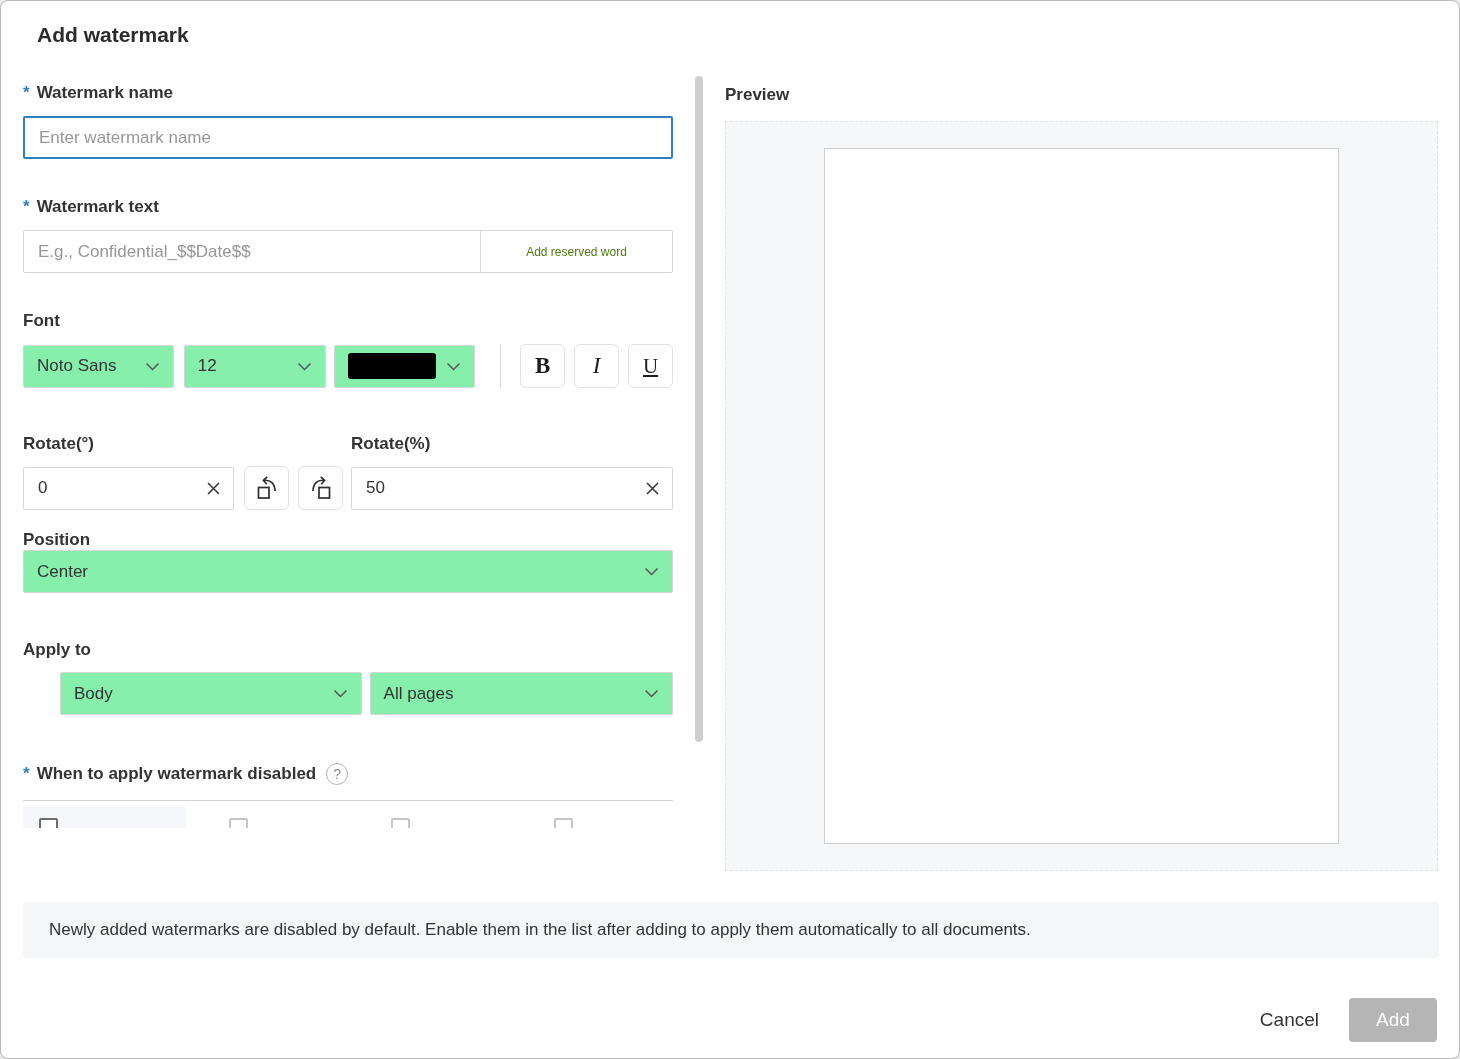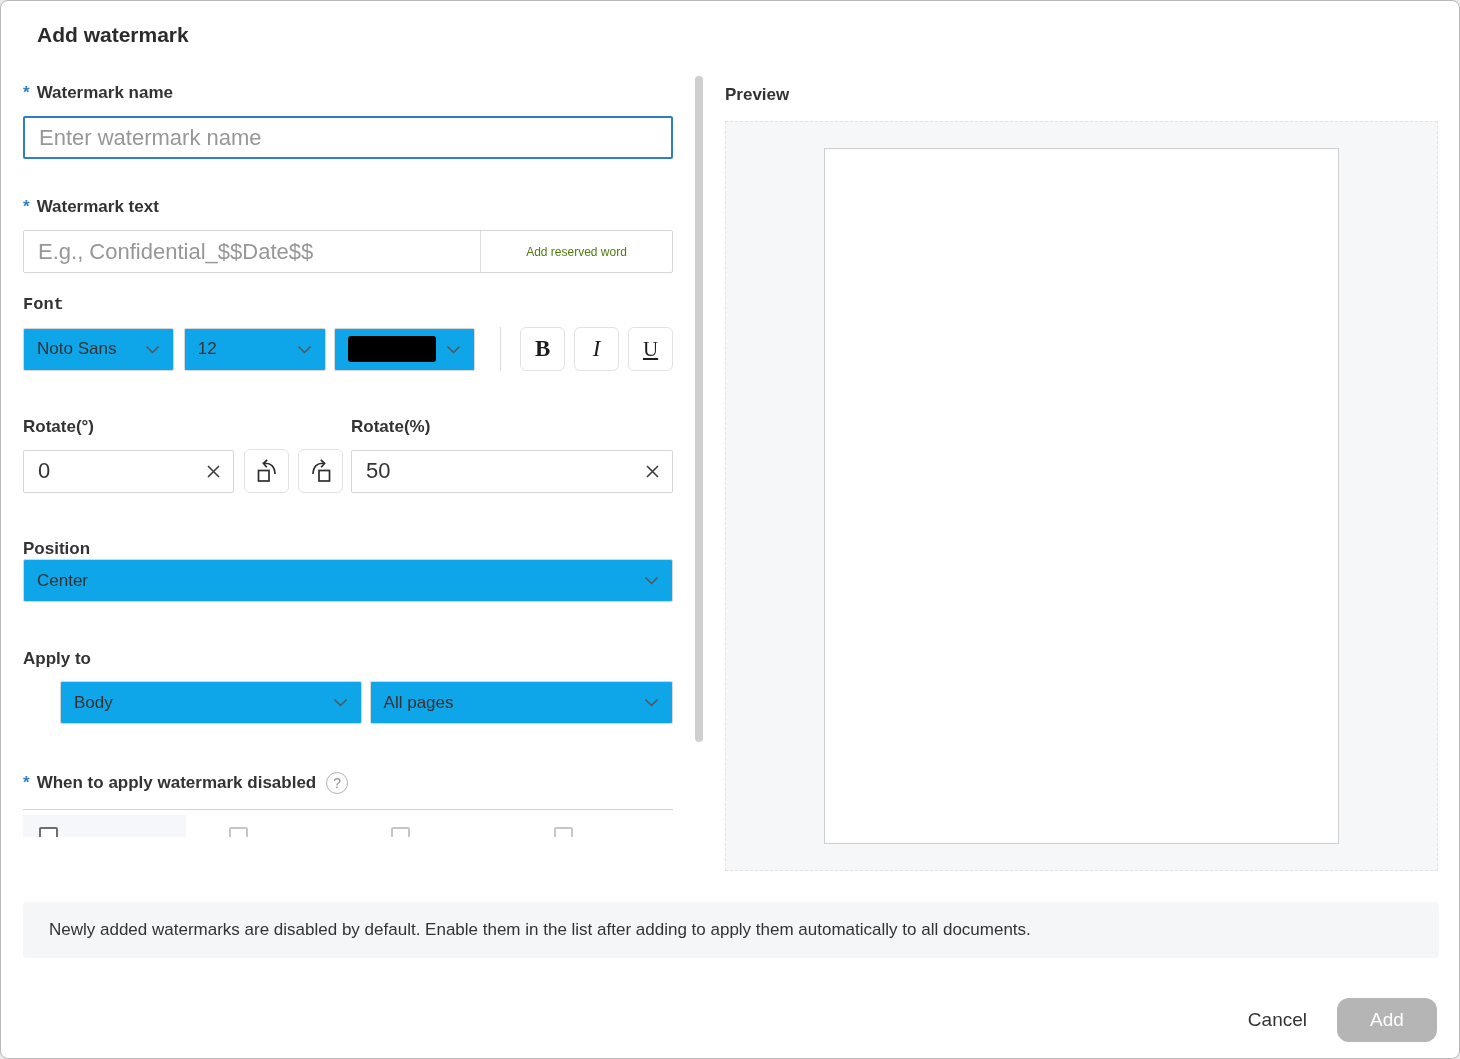--- a/index.html
+++ b/index.html
@@ -18,43 +18,43 @@
 
   
   .form-col{ position:absolute; left:22px; top:70px; width:650px; height:812px; overflow:hidden; }
 
   .field-label{ display:flex; align-items:center; font-size:17px; font-weight:700; color:#333; }
   .asterisk{ color:#2e7fc0; margin-right:7px; font-weight:700; }
 
   .lbl-1{ margin-top:12px; }
   .text-input{
     width:100%; height:43px; border:1px solid #d6d6d6; border-radius:2px;
-    font-size:22px; color:#333; padding:0 14px; outline:none; background:#fff;
+    font-size:17px; color:#333; padding:0 14px; outline:none; background:#fff;
     font-family:"Liberation Sans", sans-serif;
   }
   .text-input::placeholder{ color:#979797; }
   .name-input{ margin-top:13px; border:2px solid #2e7fc0; }
 
   .lbl-2{ margin-top:38px; }
   .wm-text-group{
     margin-top:13px; display:flex; align-items:stretch; height:43px;
     border:1px solid #d6d6d6; border-radius:2px; background:#fff;
   }
   .wm-text-group input{ flex:1; border:none; height:100%; }
   .vdiv{ width:1px; background:#dcdcdc; }
   .reserved-btn{
     width:191px; display:flex; align-items:center; justify-content:center;
     color:#4d7c0f; font-size:12px; cursor:pointer; background:none; border:none;
     font-family:"Liberation Sans", sans-serif;
   }
 
-  .lbl-font{ margin-top:22px;font-family:Liberation Mono, monospace; }
+  .lbl-font{ margin-top:38px; }
   .font-row{ margin-top:13px; display:flex; align-items:center; }
   .select{
-    border:1px solid #d6d6d6; border-radius:2px; height:43px; background:#0ea5e9;
+    border:1px solid #d6d6d6; border-radius:2px; height:43px; background:#86efac;
     display:flex; align-items:center; justify-content:space-between;
     padding:0 13px; font-size:17px; color:#333; cursor:pointer;
   }
   .sel-family{ width:151px; margin-right:10px; }
   .sel-size{ width:142px; margin-right:8px; }
   .sel-color{ width:142px; }
   .swatch{ width:88px; height:26px; border-radius:3px; }
   .tool-div{ width:1px; height:44px; background:#dcdcdc; margin:0 19px 0 25px; }
   .style-btn{
     width:45px; height:44px; border:1px solid #e2e2e2; border-radius:6px; background:#fff;
@@ -76,21 +76,21 @@
     position:absolute; right:12px; top:50%; transform:translateY(-50%);
     width:18px; height:18px; display:flex; align-items:center; justify-content:center;
     cursor:pointer; background:none; border:none;
   }
   .icon-btn{
     width:45px; height:44px; border:1px solid #e2e2e2; border-radius:6px; background:#fff;
     display:flex; align-items:center; justify-content:center; cursor:pointer;
   }
   .rot-ccw{ margin-left:10px; margin-right:9px; }
 
-  .lbl-pos{ margin-top:46px; }
+  .lbl-pos{ margin-top:20px; }
   .select-full{ width:100%; }
 
   .lbl-apply{ margin-top:47px; }
   .apply-row{ margin-top:12px; display:flex; }
   .sel-body{ width:320px; margin-right:8px;margin-left:37px; }
   .sel-pages{ width:322px; }
 
   .when-row{ margin-top:48px; display:flex; align-items:center; gap:10px; }
   .help-circle{
     width:22px; height:22px; border:1.5px solid #b3b3b3; border-radius:50%;
@@ -123,21 +123,21 @@
     position:absolute; left:22px; top:901px; width:1416px; height:56px;
     background:#f4f6f8; border-radius:4px; display:flex; align-items:center;
     padding:0 26px; font-size:17px; color:#333;
   }
   .footer{ position:absolute; right:22px; top:997px; display:flex; align-items:center; }
   .cancel-btn{
     background:none; border:none; font-size:19px; color:#333; margin-right:26px;
     cursor:pointer; font-family:"Liberation Sans", sans-serif; padding:8px 4px;
   }
   .add-btn{
-    width:100px; height:44px; background:#b5b5b5; color:#fff; border:none; border-radius:12px;
+    width:88px; height:44px; background:#b5b5b5; color:#fff; border:none; border-radius:4px;
     font-size:19px; font-family:"Liberation Sans", sans-serif; cursor:default;
   }
 
   svg{ display:block; }
 </style>
 </head>
 <body>
 
 <div class="window">
 

